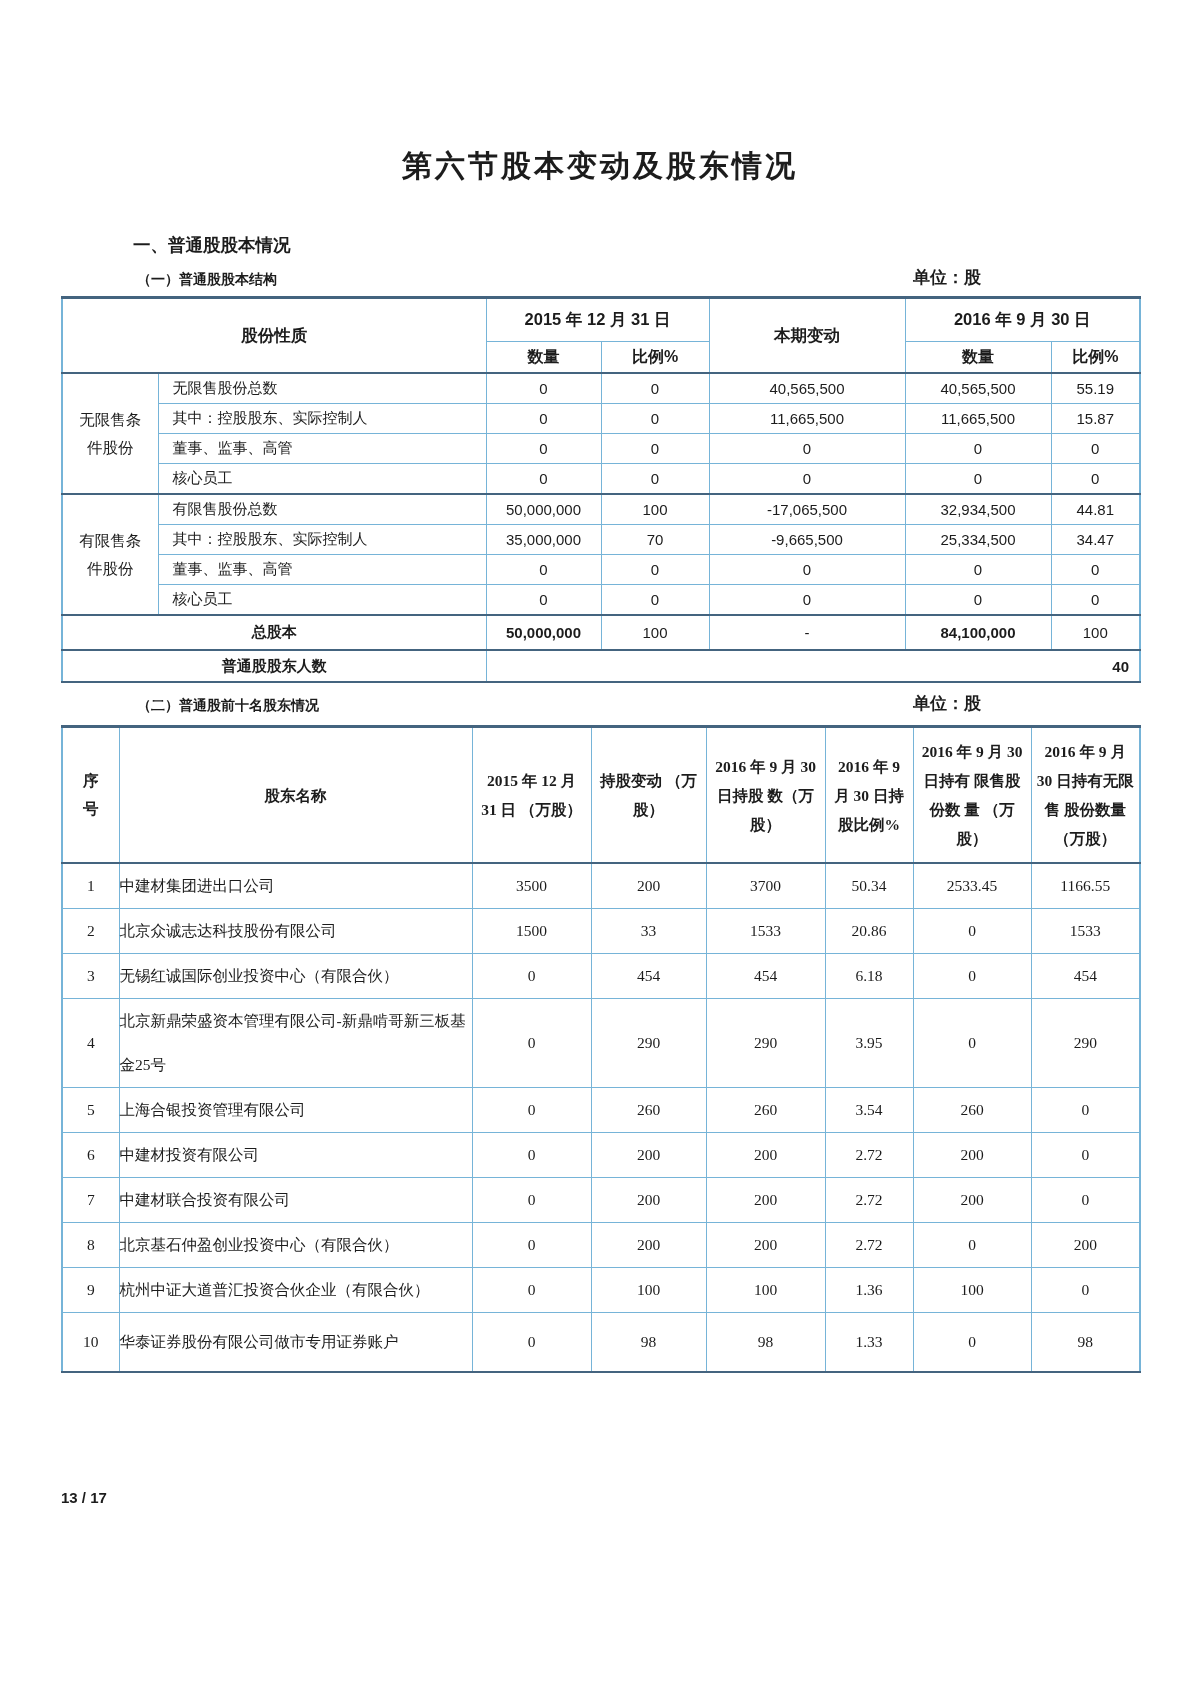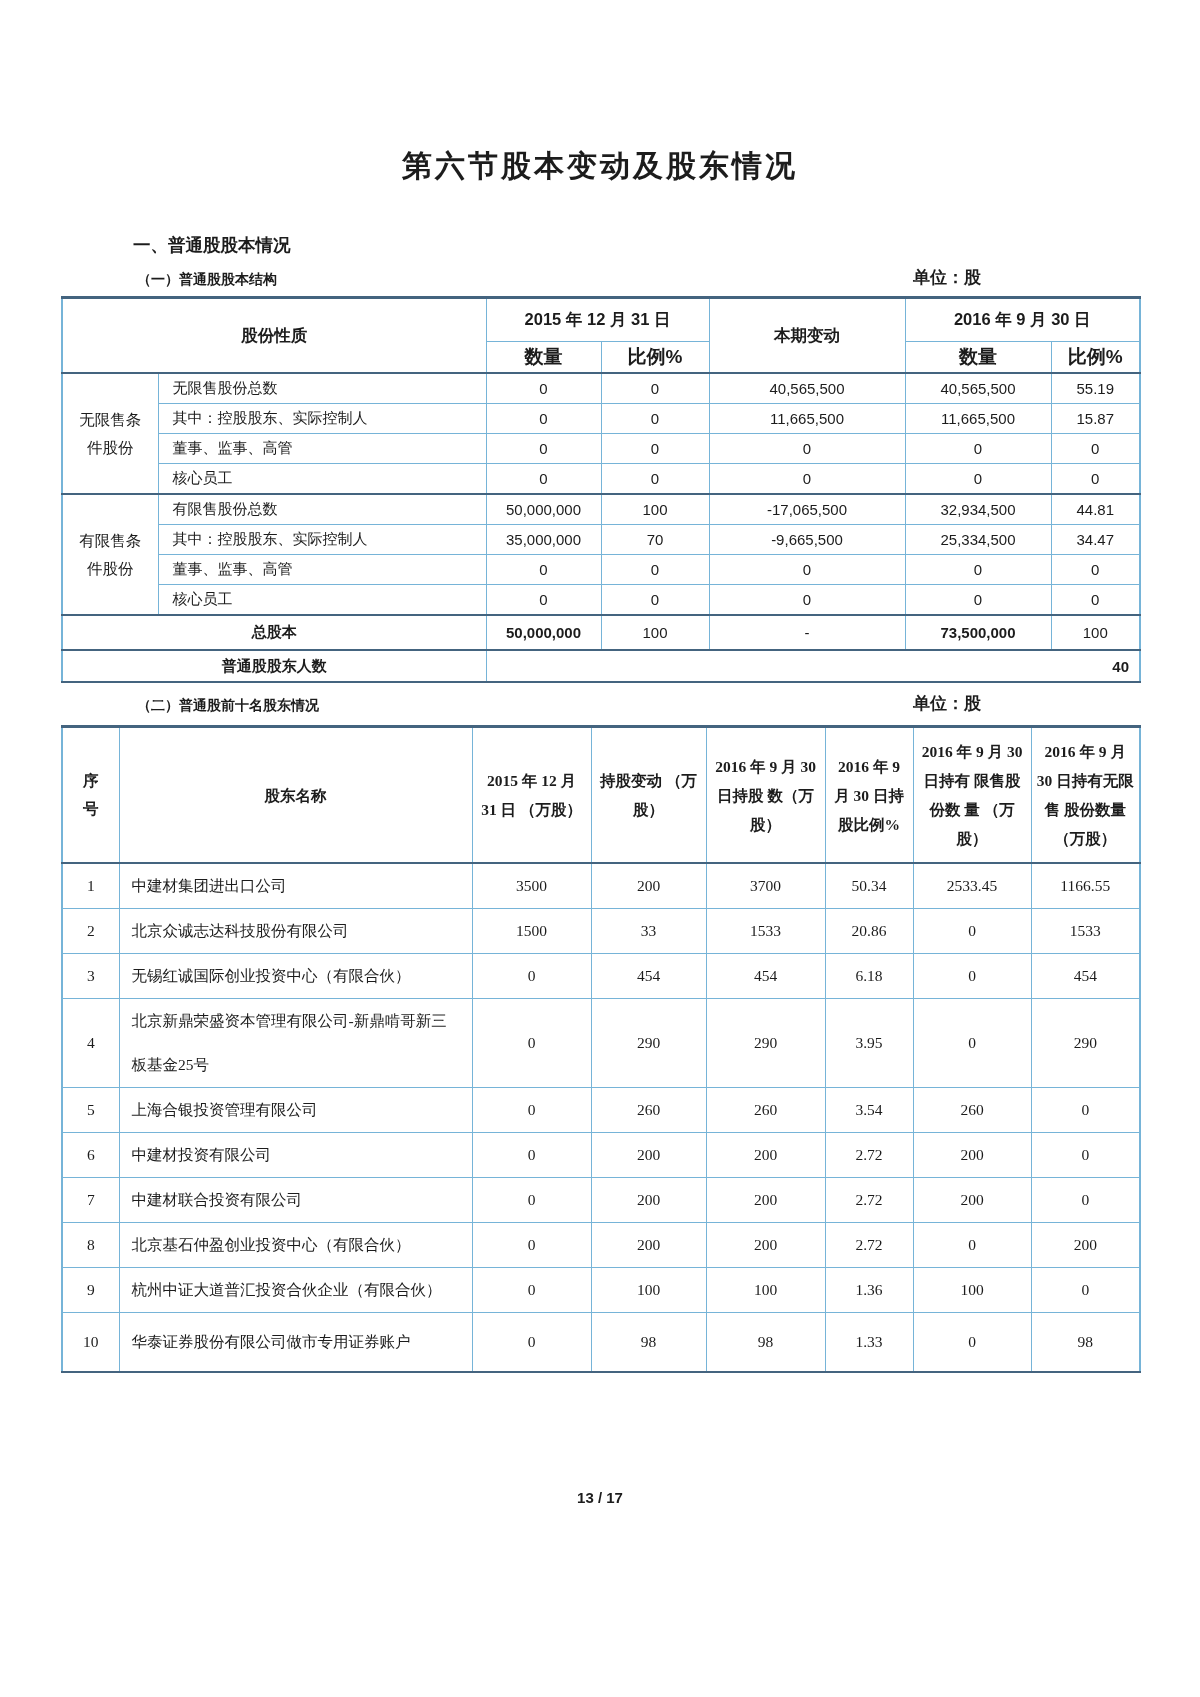--- a/index.html
+++ b/index.html
@@ -12,40 +12,40 @@
   .sec-h1{margin-top:46px;padding-left:72px;font-size:17.5px;font-weight:700;}
   .sec-line{display:flex;justify-content:space-between;align-items:flex-end;margin-top:9px;}
   .sec-line.second{margin-bottom:10px;}
   .sec-h2{padding-left:76px;font-size:14px;font-weight:700;}
   .unit{font-weight:700;font-size:17px;margin-right:158px;}
 
   table{border-collapse:collapse;table-layout:fixed;width:1078px;}
   .t1{margin-top:7px;border:2px solid #76b4d8;border-top:3px solid #44647f;border-bottom:2px solid #44647f;}
   .t1 th,.t1 td{border:1px solid #76b4d8;text-align:center;padding:0;overflow:hidden;}
   .t1 thead tr.r1 th{height:42px;font-size:16.5px;font-weight:700;}
-  .t1 thead tr.r2 th{height:30px;font-size:19px;font-weight:700;}
+  .t1 thead tr.r2 th{height:30px;font-size:16px;font-weight:700;}
   .t1 tbody td{height:29px;font-size:15px;}
   .t1 td.item{text-align:left;padding-left:14px;font-family:Liberation Mono, monospace;}
   .t1 tr.sep td{border-top:2px solid #44647f;}
   .grp{display:inline-block;width:4.4em;word-break:break-all;line-height:1.8;font-size:15.5px;}
   .t1 tr.total td{height:33px;}
   .bold{font-weight:700;}
   .t1 tr.holders td{height:30px;}
   .t1 tr.holders td.val{text-align:right;padding-right:10px;}
 
   .t2{border:2px solid #76b4d8;border-top:3px solid #44647f;border-bottom:2px solid #44647f;
       font-family:"Liberation Serif","DejaVu Serif",serif;}
   .t2 th{border:1px solid #76b4d8;border-bottom:2px solid #44647f;font-size:15.5px;font-weight:700;
          line-height:29px;padding:9px 5px;text-align:center;}
   .t2 td{border:1px solid #76b4d8;text-align:center;font-size:15.5px;line-height:44px;padding:0;}
-  .t2 td.name{text-align:left;padding:0 12px;}
+  .t2 td.name{text-align:left;padding:0 0;}
   .t2 tr.pr td{padding-top:7px;padding-bottom:7px;}
   .stack{display:inline-block;width:1.1em;word-break:break-all;line-height:1.75;}
 
-  .footer{margin-top:116px;text-align:center;font-size:15px;font-weight:700;
+  .footer{margin-top:116px;text-align:left;font-size:15px;font-weight:700;
           font-family:"Liberation Sans","DejaVu Sans",sans-serif;}
 </style>
 </head>
 <body>
 
 <div class="page">
 
   <div class="doc-title">第六节股本变动及股东情况</div>
 
   <div class="sec-h1">一、普通股股本情况</div>
@@ -144,21 +144,21 @@
         <td>0</td>
         <td>0</td>
         <td>0</td>
         <td>0</td>
       </tr>
       <tr class="sep total">
         <td colspan="2" class="bold">总股本</td>
         <td class="bold">50,000,000</td>
         <td>100</td>
         <td>-</td>
-        <td class="bold">73,500,000</td>
+        <td class="bold">84,100,000</td>
         <td>100</td>
       </tr>
       <tr class="sep holders">
         <td colspan="2" class="bold">普通股股东人数</td>
         <td colspan="5" class="val bold">40</td>
       </tr>
     </tbody>
   </table>
 
   <div class="sec-line second">

